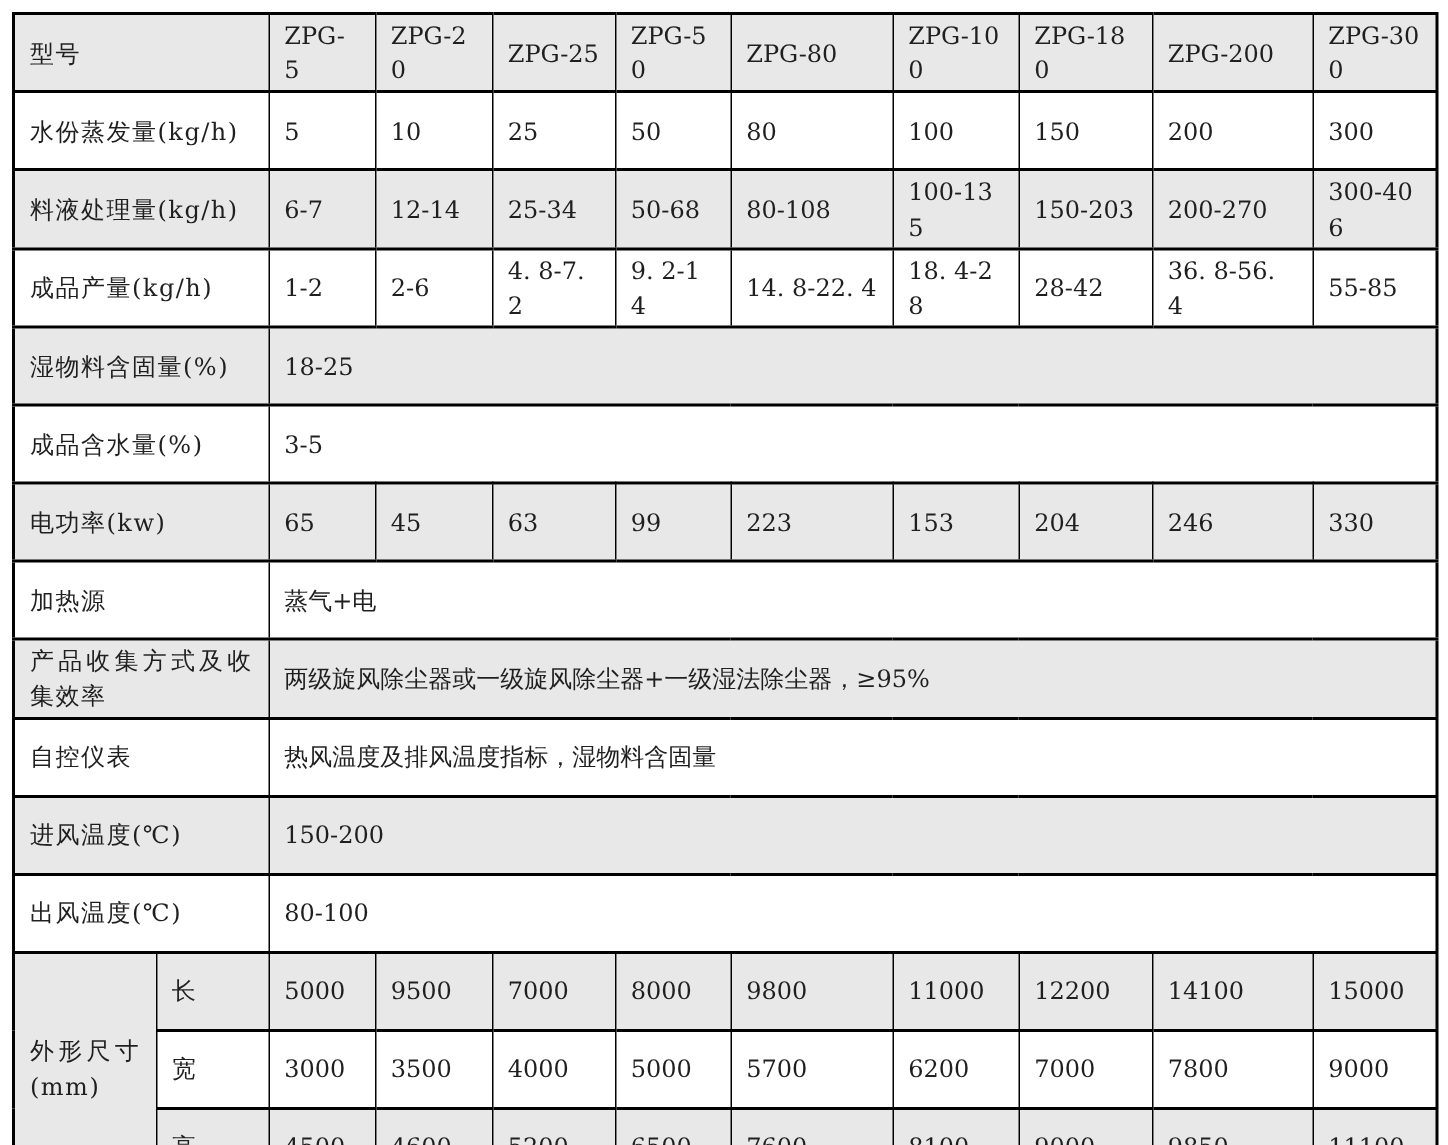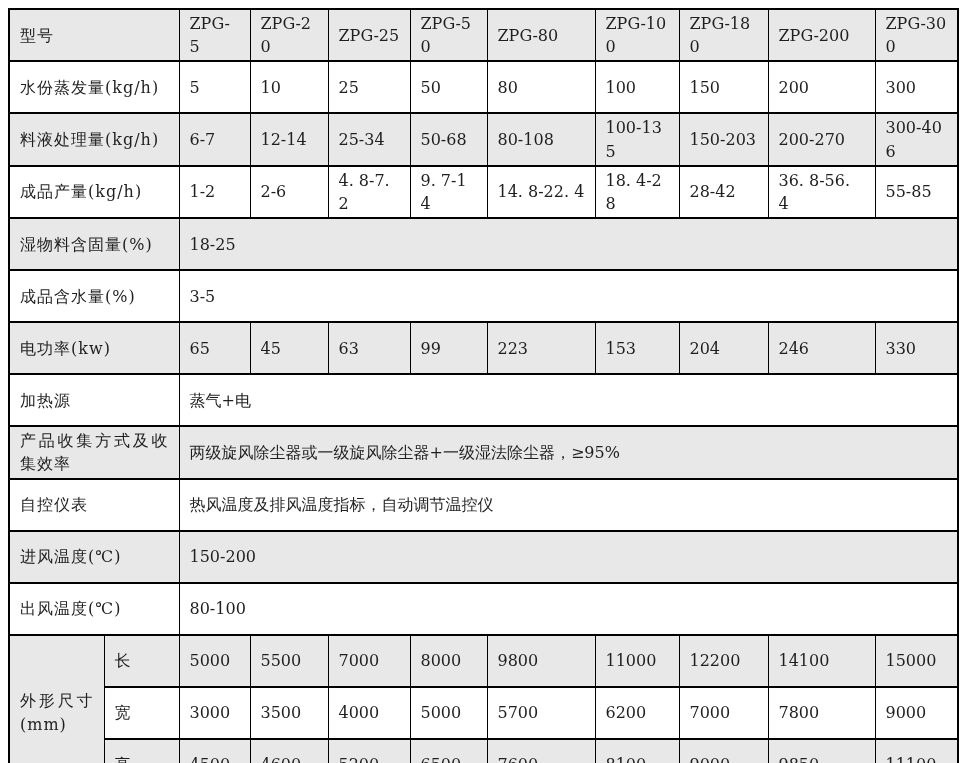--- a/index.html
+++ b/index.html
@@ -100,21 +100,21 @@
         <td data-name="cell-value">100-135</td>
         <td data-name="cell-value">150-203</td>
         <td data-name="cell-value">200-270</td>
         <td data-name="cell-value">300-406</td>
       </tr>
       <tr data-name="table-row">
         <td colspan="2" data-name="row-label" class="label">成品产量(kg/h)</td>
         <td data-name="cell-value">1-2</td>
         <td data-name="cell-value">2-6</td>
         <td data-name="cell-value">4. 8-7. 2</td>
-        <td data-name="cell-value">9. 7-14</td>
+        <td data-name="cell-value">9. 2-14</td>
         <td data-name="cell-value">14. 8-22. 4</td>
         <td data-name="cell-value">18. 4-28</td>
         <td data-name="cell-value">28-42</td>
         <td data-name="cell-value">36. 8-56. 4</td>
         <td data-name="cell-value">55-85</td>
       </tr>
       <tr data-name="table-row" class="shaded">
         <td colspan="2" data-name="row-label" class="label">湿物料含固量(%)</td>
         <td colspan="9" data-name="cell-value">18-25</td>
       </tr>
@@ -137,35 +137,35 @@
       <tr data-name="table-row">
         <td colspan="2" data-name="row-label" class="label">加热源</td>
         <td colspan="9" data-name="cell-value">蒸气+电</td>
       </tr>
       <tr data-name="table-row" class="shaded">
         <td colspan="2" data-name="row-label" class="label">产品收集方式及收集效率</td>
         <td colspan="9" data-name="cell-value">两级旋风除尘器或一级旋风除尘器+一级湿法除尘器，≥95%</td>
       </tr>
       <tr data-name="table-row">
         <td colspan="2" data-name="row-label" class="label">自控仪表</td>
-        <td colspan="9" data-name="cell-value">热风温度及排风温度指标，自动调节温控仪</td>
+        <td colspan="9" data-name="cell-value">热风温度及排风温度指标，湿物料含固量</td>
       </tr>
       <tr data-name="table-row" class="shaded">
         <td colspan="2" data-name="row-label" class="label">进风温度(℃)</td>
         <td colspan="9" data-name="cell-value">150-200</td>
       </tr>
       <tr data-name="table-row">
         <td colspan="2" data-name="row-label" class="label">出风温度(℃)</td>
         <td colspan="9" data-name="cell-value">80-100</td>
       </tr>
       <tr data-name="table-row" class="shaded">
         <td rowspan="3" data-name="row-label" class="label">外形尺寸(mm)</td>
         <td data-name="dimension-label">长</td>
         <td data-name="cell-value">5000</td>
-        <td data-name="cell-value">5500</td>
+        <td data-name="cell-value">9500</td>
         <td data-name="cell-value">7000</td>
         <td data-name="cell-value">8000</td>
         <td data-name="cell-value">9800</td>
         <td data-name="cell-value">11000</td>
         <td data-name="cell-value">12200</td>
         <td data-name="cell-value">14100</td>
         <td data-name="cell-value">15000</td>
       </tr>
       <tr data-name="table-row">
         <td data-name="dimension-label">宽</td>

